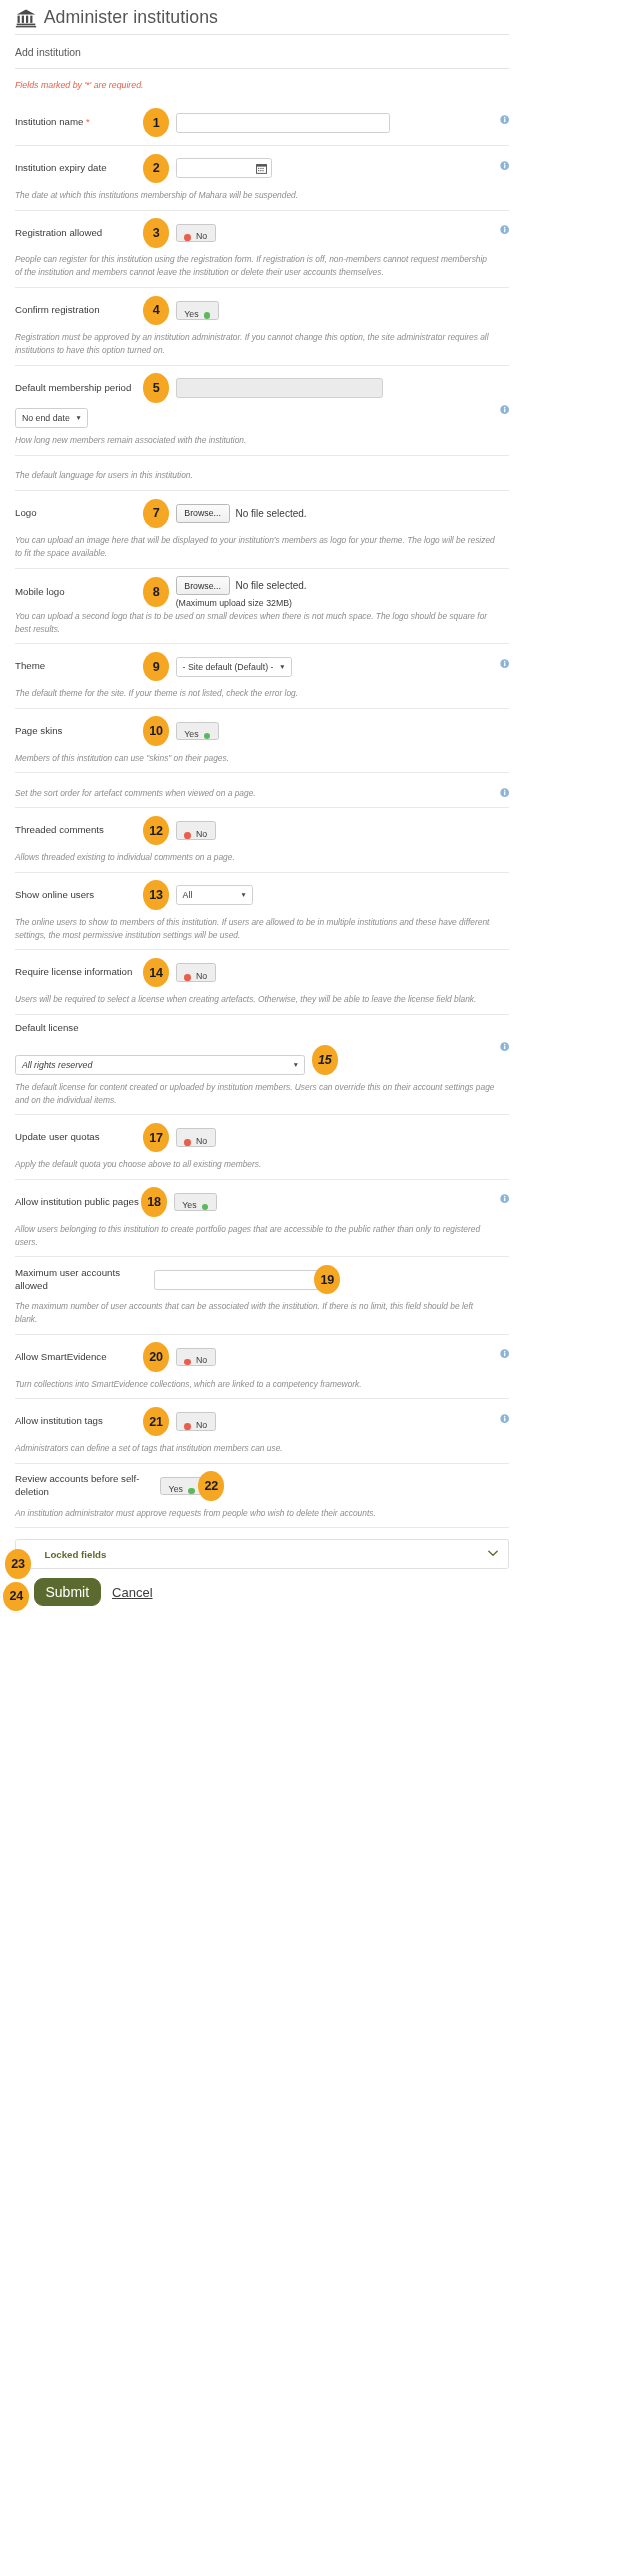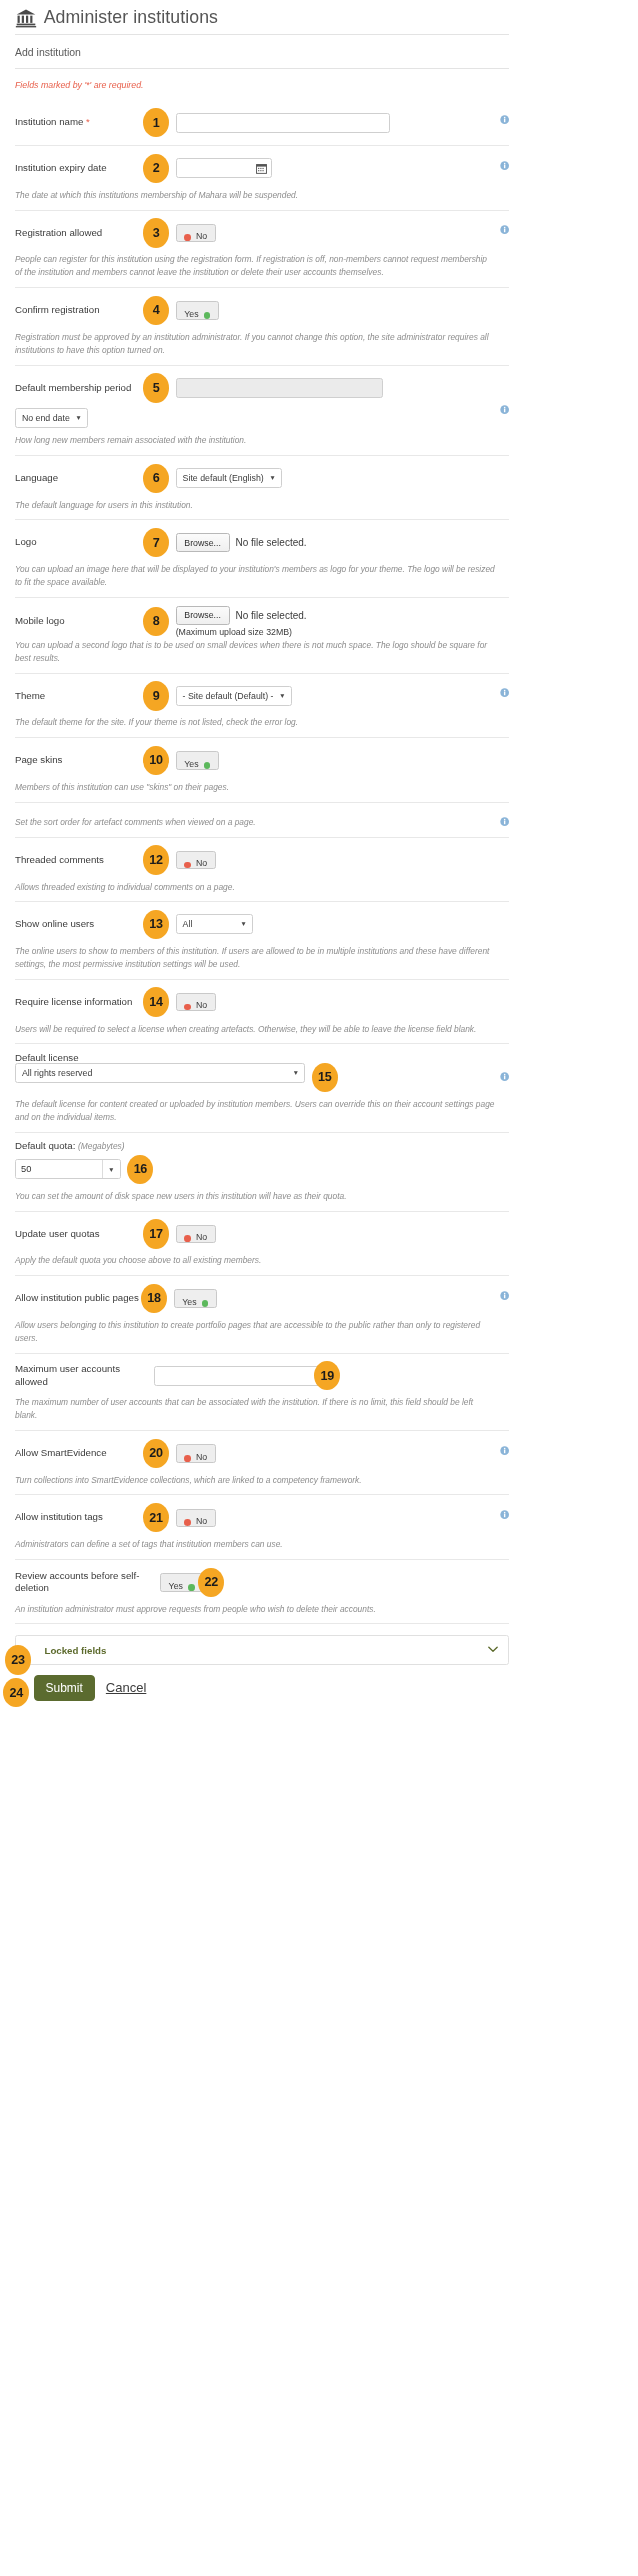--- a/index.html
+++ b/index.html
@@ -228,24 +228,24 @@
   
   .actions {
     margin: 9.3px 0 15px 0;
     display: flex;
     align-items: center;
     gap: 11px;
   }
   .btn-submit {
     background: #5b6b2f;
     border: 0.8px solid #5b6b2f;
-    border-radius: 4px;
+    border-radius: 9px;
     color: #ffffff;
     font-family: "Liberation Sans", sans-serif;
-    font-size: 12px;
+    font-size: 14px;
     padding: 5px 11px;
     cursor: pointer;
   }
   .btn-cancel {
     font-size: 13px;
     color: #3b3b3b;
     text-decoration: underline;
     cursor: pointer;
   }
 
@@ -403,32 +403,20 @@
       <span class="info-i" style="top:37px;">
         <svg viewBox="0 0 12 12" width="9.3" height="9.3">
             <circle cx="6" cy="6" r="5.6" fill="#8ab4d8"></circle>
             <rect x="5.1" y="4.7" width="1.8" height="4.6" fill="#fff"></rect>
             <rect x="5.1" y="2.4" width="1.8" height="1.8" fill="#fff"></rect>
           </svg>
       </span>
     </div>
 
     <div class="fg">
-      <div class="fg-row">
-        <div class="fg-label">Language</div>
-        <div class="fg-control">
-          <div class="badge" style="position:relative; margin-right:6.7px;">6</div>
-          <span class="sel-wrap">
-            <span class="sel-fake" style="min-width:99px;">
-              <span>Site default (English)</span>
-            </span>
-            <span class="caret">▼</span>
-          </span>
-        </div>
-      </div>
       <div class="fg-help">The default language for users in this institution.</div>
     </div>
 
     <div class="fg">
       <div class="fg-row">
         <div class="fg-label">Logo</div>
         <div class="fg-control">
           <div class="badge" style="position:relative; margin-right:6.7px;">7</div>
           <span class="filewrap">
             <button class="browse-btn">Browse...</button>
@@ -543,53 +531,39 @@
             <span class="dot"></span>
             <span class="lbl">No</span>
           </span>
         </div>
       </div>
       <div class="fg-help">Users will be required to select a license when creating artefacts. Otherwise, they will be able to leave the license field blank.</div>
     </div>
 
     <div class="fg fg-stack">
       <div class="fg-top">Default license</div>
-      <div style="display:flex; align-items:flex-start; gap:6.7px; margin-top:0;">
+      <div style="display:flex; align-items:flex-end; gap:6.7px; margin-top:12px;font-style:italic;">
         <span class="sel-wrap lic-wrap">
           <span class="sel-fake">
             <span>All rights reserved</span>
           </span>
           <span class="caret">▼</span>
         </span>
         <div class="badge" style="position:relative;">15</div>
       </div>
       <div class="fg-help">The default license for content created or uploaded by institution members. Users can override this on their account settings page and on the individual items.</div>
       <span class="info-i" style="top:25px;">
         <svg viewBox="0 0 12 12" width="9.3" height="9.3">
             <circle cx="6" cy="6" r="5.6" fill="#8ab4d8"></circle>
             <rect x="5.1" y="4.7" width="1.8" height="4.6" fill="#fff"></rect>
             <rect x="5.1" y="2.4" width="1.8" height="1.8" fill="#fff"></rect>
           </svg>
       </span>
     </div>
 
-    <div class="fg fg-stack">
-      <div class="fg-top">
-        <span>Default quota:</span>
-        <span class="muted-unit">(Megabytes)</span>
-      </div>
-      <div style="display:flex; align-items:center; gap:6.7px; margin-top:3.4px;">
-        <span class="quota-wrap">
-          <input type="text" value="50" style="">
-          <span class="qcaret">▼</span>
-        </span>
-        <div class="badge" style="position:relative;">16</div>
-      </div>
-      <div class="fg-help">You can set the amount of disk space new users in this institution will have as their quota.</div>
-    </div>
 
     <div class="fg">
       <div class="fg-row">
         <div class="fg-label">Update user quotas</div>
         <div class="fg-control">
           <div class="badge" style="position:relative; margin-right:6.7px;">17</div>
           <span class="switch no">
             <span class="dot"></span>
             <span class="lbl">No</span>
           </span>

